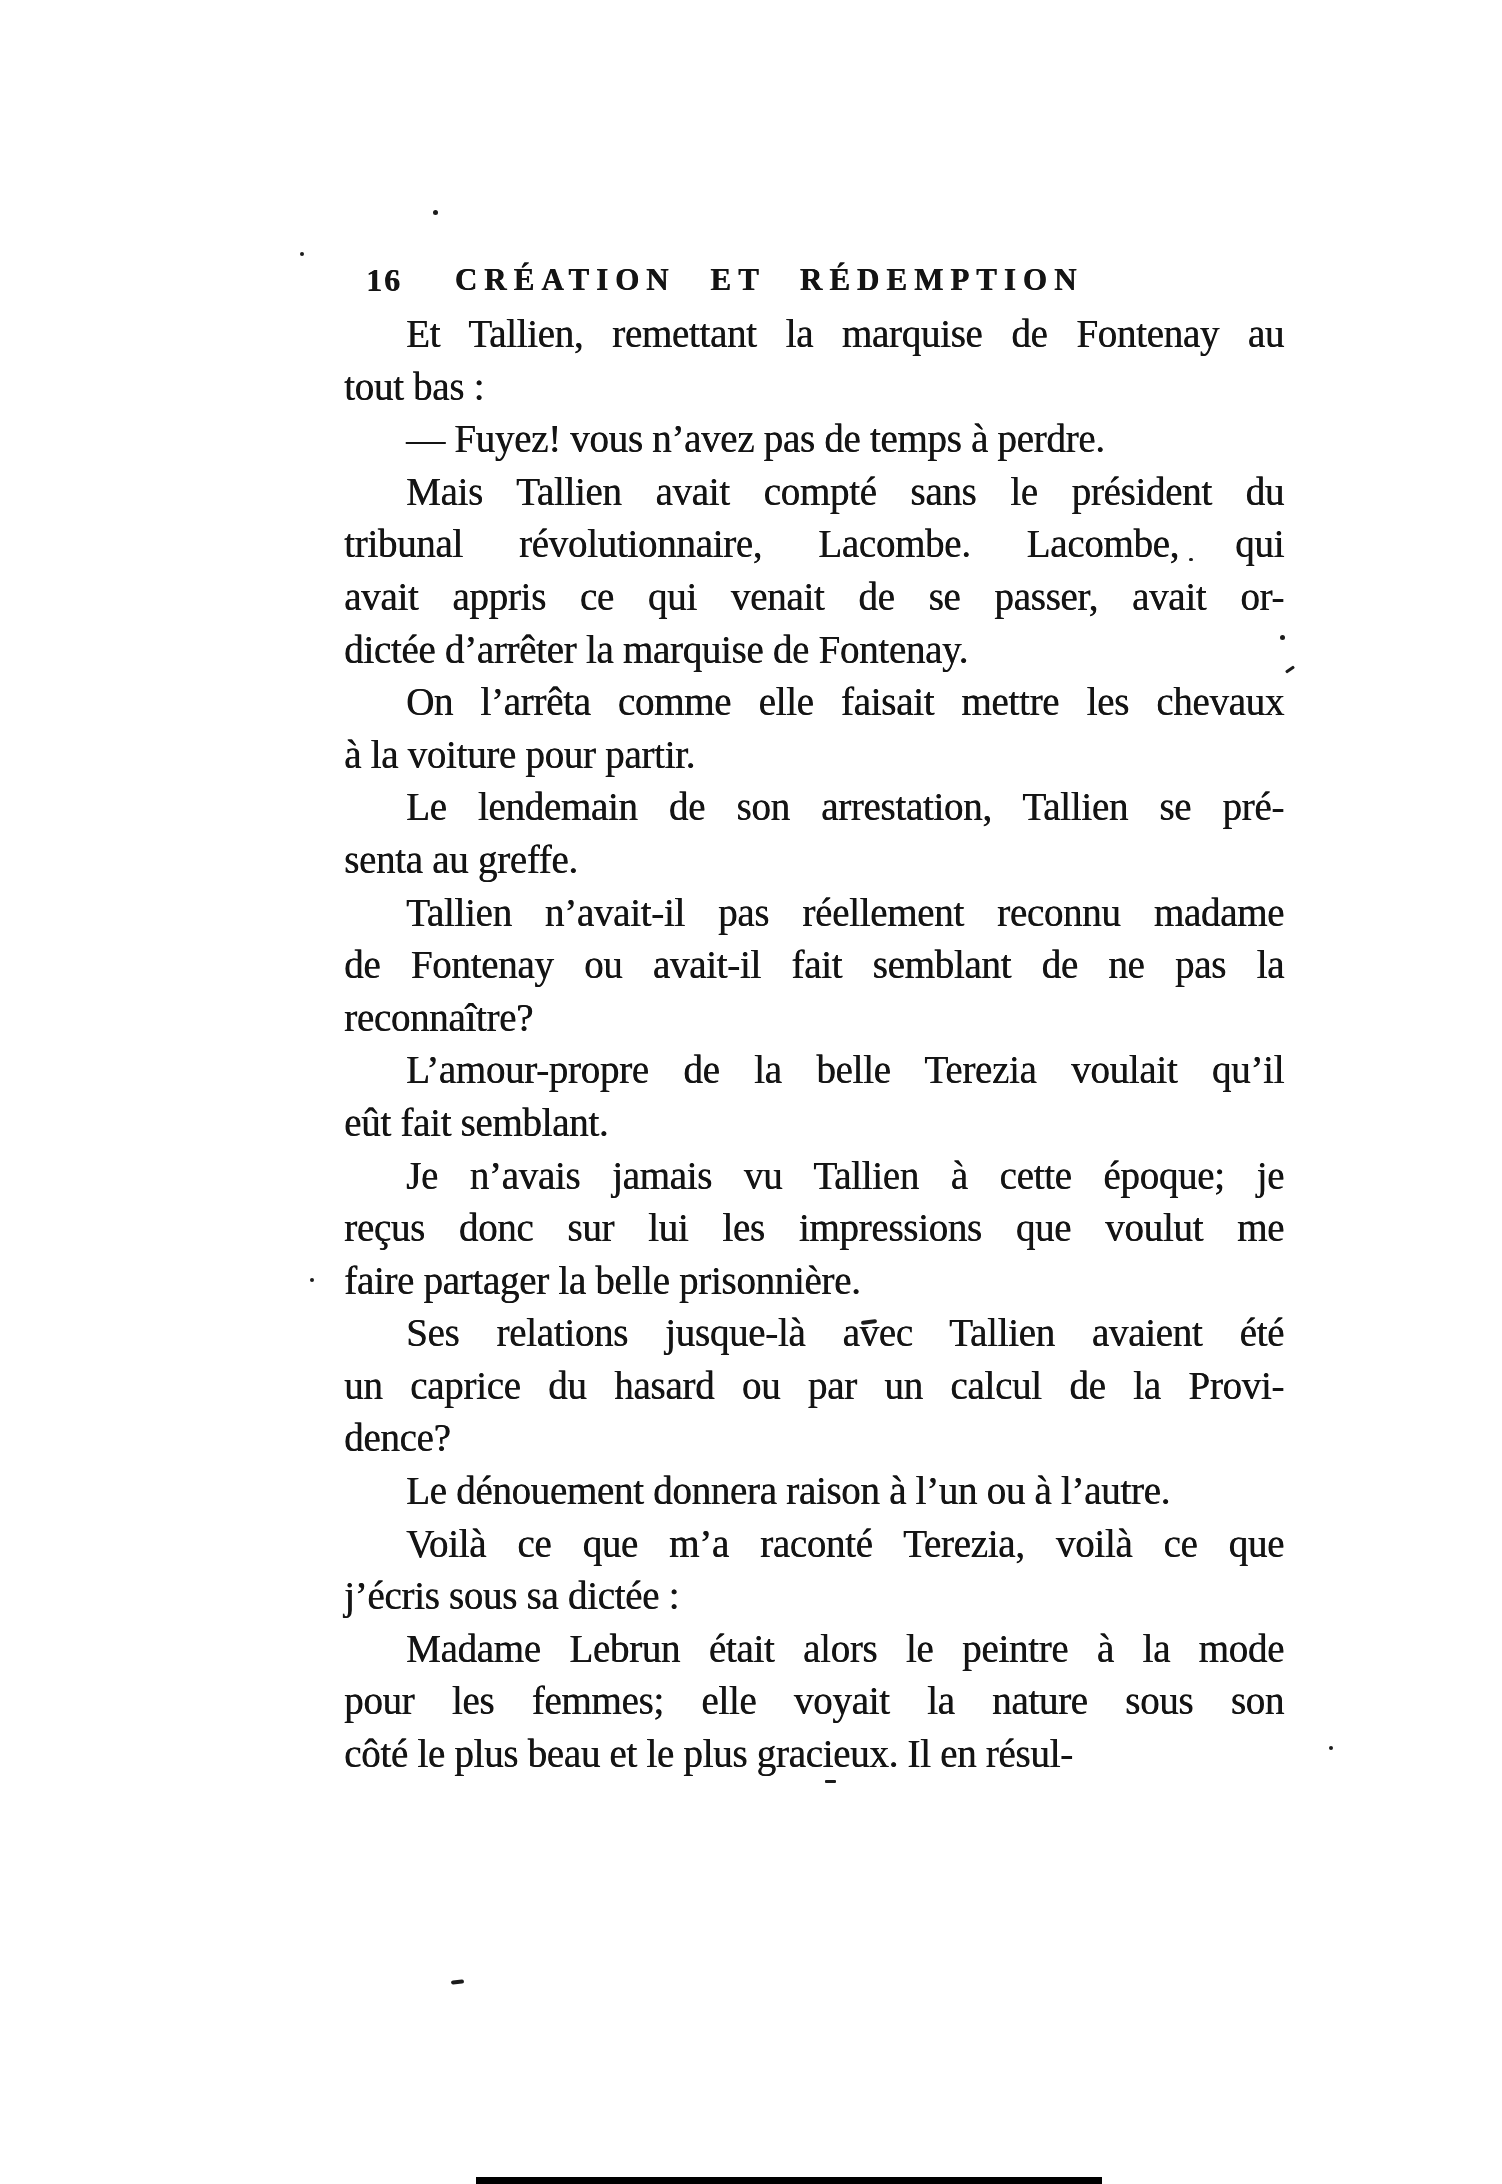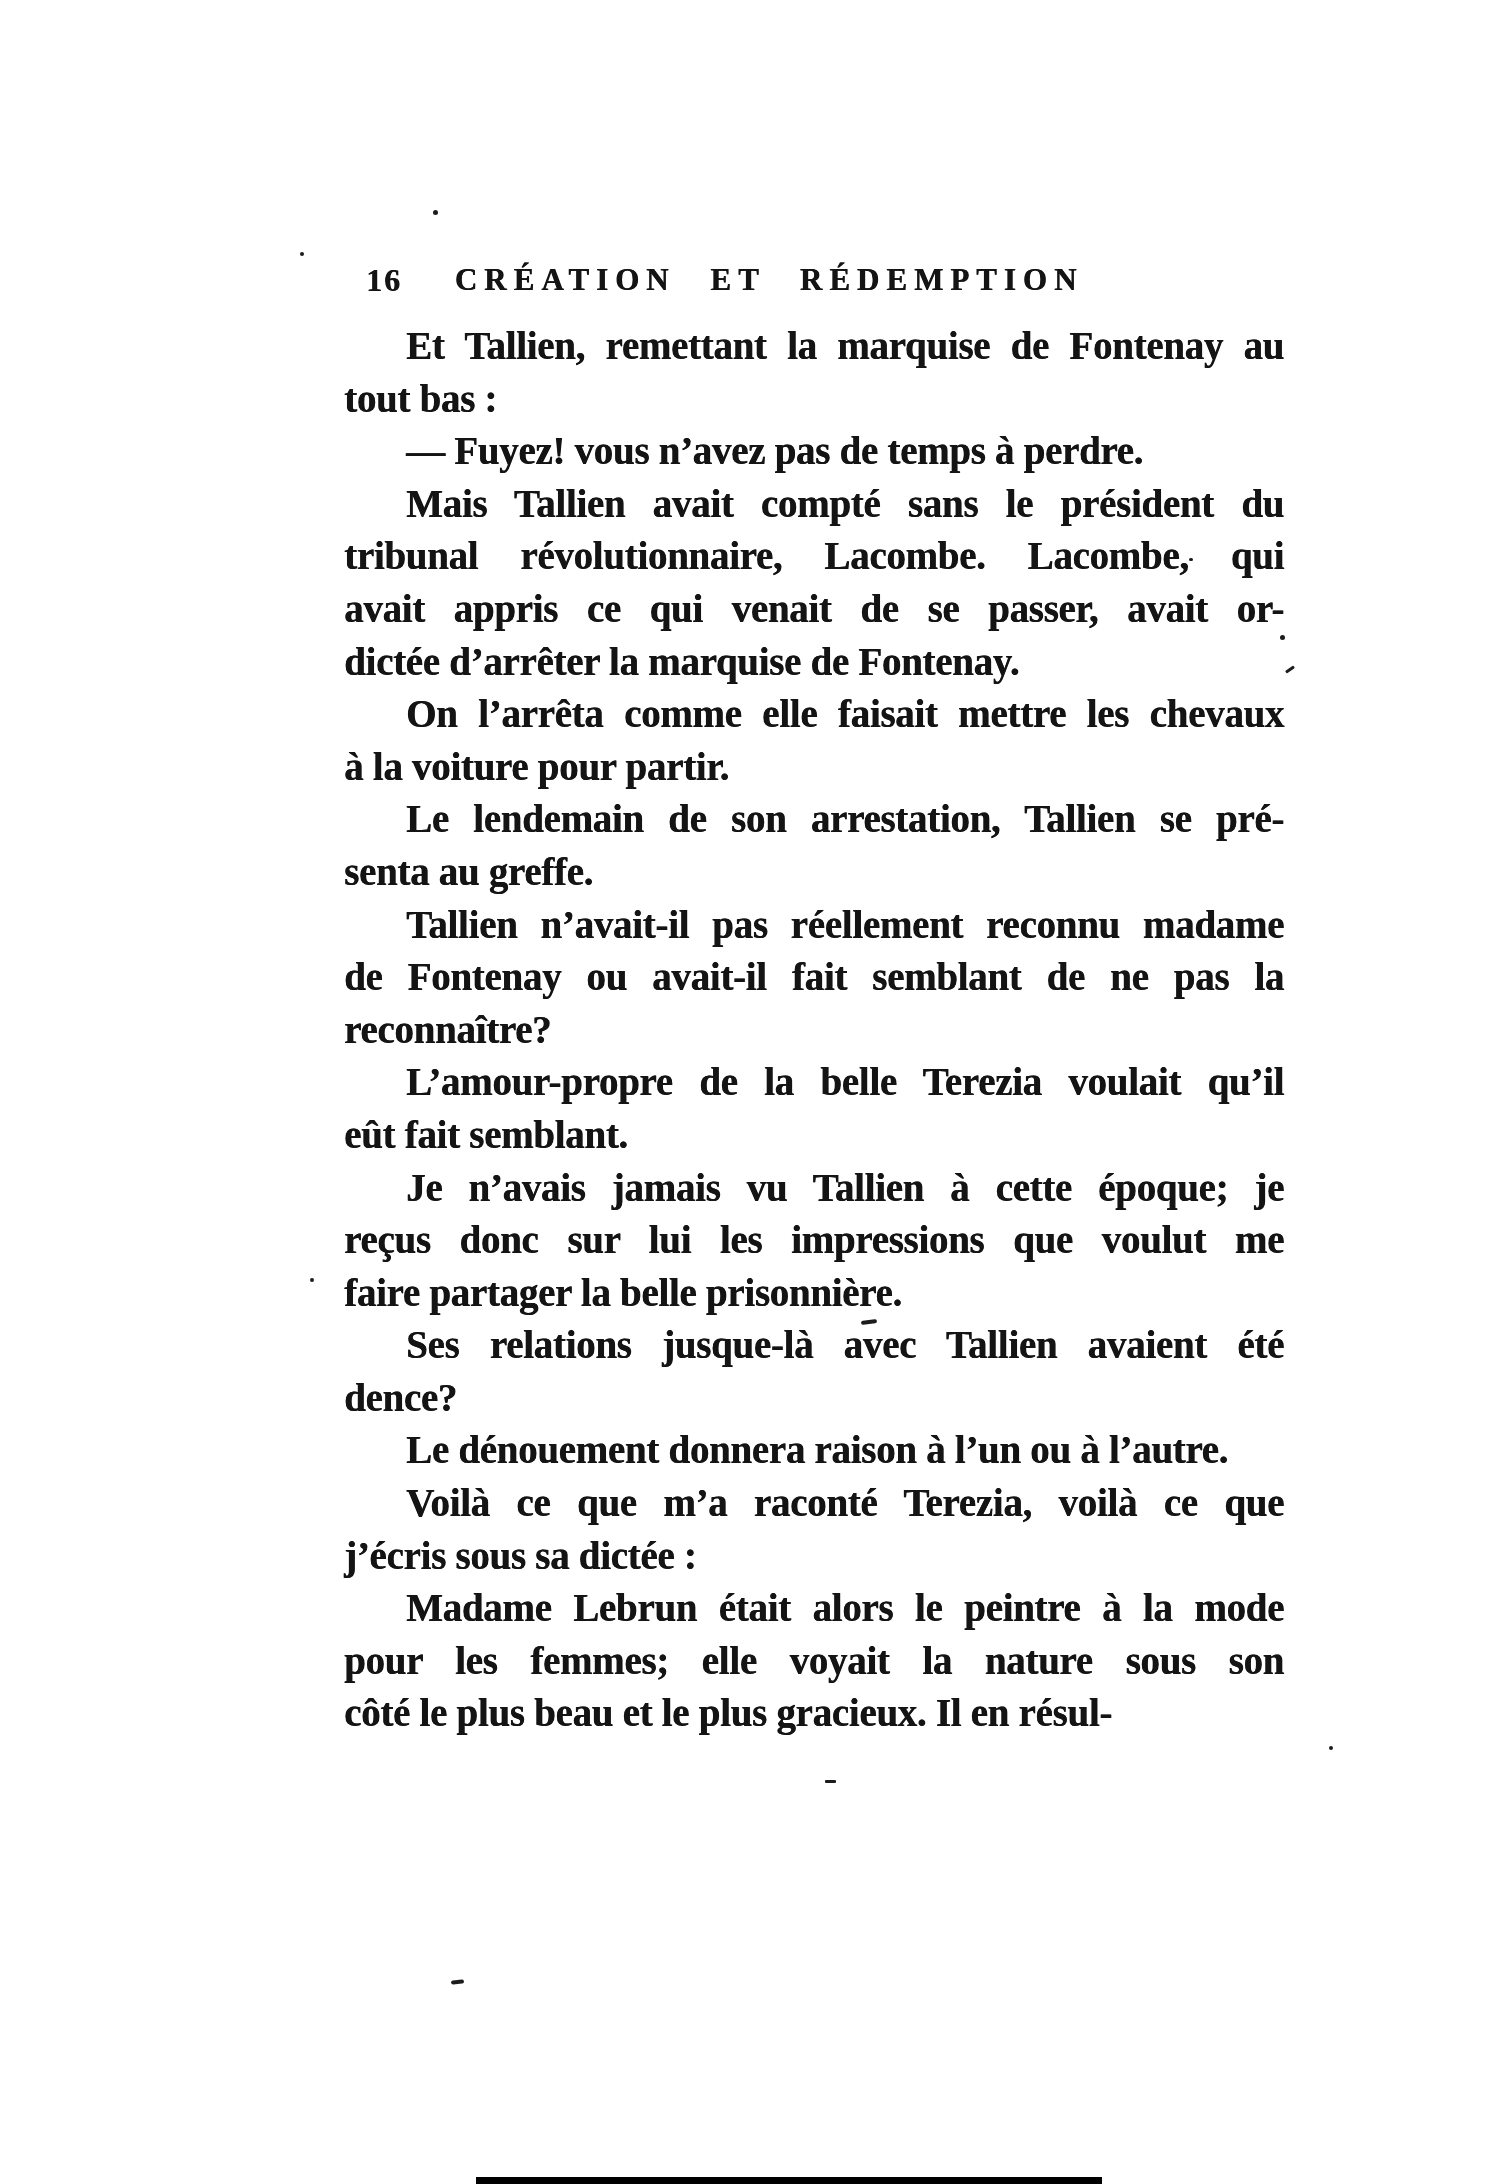--- a/index.html
+++ b/index.html
@@ -42,23 +42,22 @@
     font-size: 31px;
     font-weight: bold;
     letter-spacing: 7px;
     word-spacing: 20px;
     white-space: nowrap;
     text-shadow: 0.5px 0 0 currentColor;
   }
   .body-block {
     position: absolute;
     left: 305px;
-    top: 320px;
+    top: 308px;
     width: 940px;
-    font-weight: bold;
   }
   .text-line {
     height: 52.6px;
     line-height: 52.6px;
     font-size: 39px;
     letter-spacing: -0.3px;
     text-align: justify;
     text-align-last: justify;
     white-space: nowrap;
     text-shadow: 0.45px 0.2px 0 currentColor;
@@ -103,20 +102,21 @@
       <div class="text-line last">senta au greffe.</div>
       <div class="text-line first">Tallien n’avait-il pas réellement reconnu madame</div>
       <div class="text-line">de Fontenay ou avait-il fait semblant de ne pas la</div>
       <div class="text-line last">reconnaître?</div>
       <div class="text-line first">L’amour-propre de la belle Terezia voulait qu’il</div>
       <div class="text-line last">eût fait semblant.</div>
       <div class="text-line first">Je n’avais jamais vu Tallien à cette époque; je</div>
       <div class="text-line">reçus donc sur lui les impressions que voulut me</div>
       <div class="text-line last">faire partager la belle prisonnière.</div>
       <div class="text-line first">Ses relations jusque-là avec Tallien avaient été</div>
+      <div class="text-line">un caprice du hasard ou par un calcul de la Provi-</div>
       <div class="text-line last">dence?</div>
       <div class="text-line first last">Le dénouement donnera raison à l’un ou à l’autre.</div>
       <div class="text-line first">Voilà ce que m’a raconté Terezia, voilà ce que</div>
       <div class="text-line last">j’écris sous sa dictée :</div>
       <div class="text-line first">Madame Lebrun était alors le peintre à la mode</div>
       <div class="text-line">pour les femmes; elle voyait la nature sous son</div>
       <div class="text-line last">côté le plus beau et le plus gracieux. Il en résul-</div>
     </div>
 
   <div id="artifacts">

